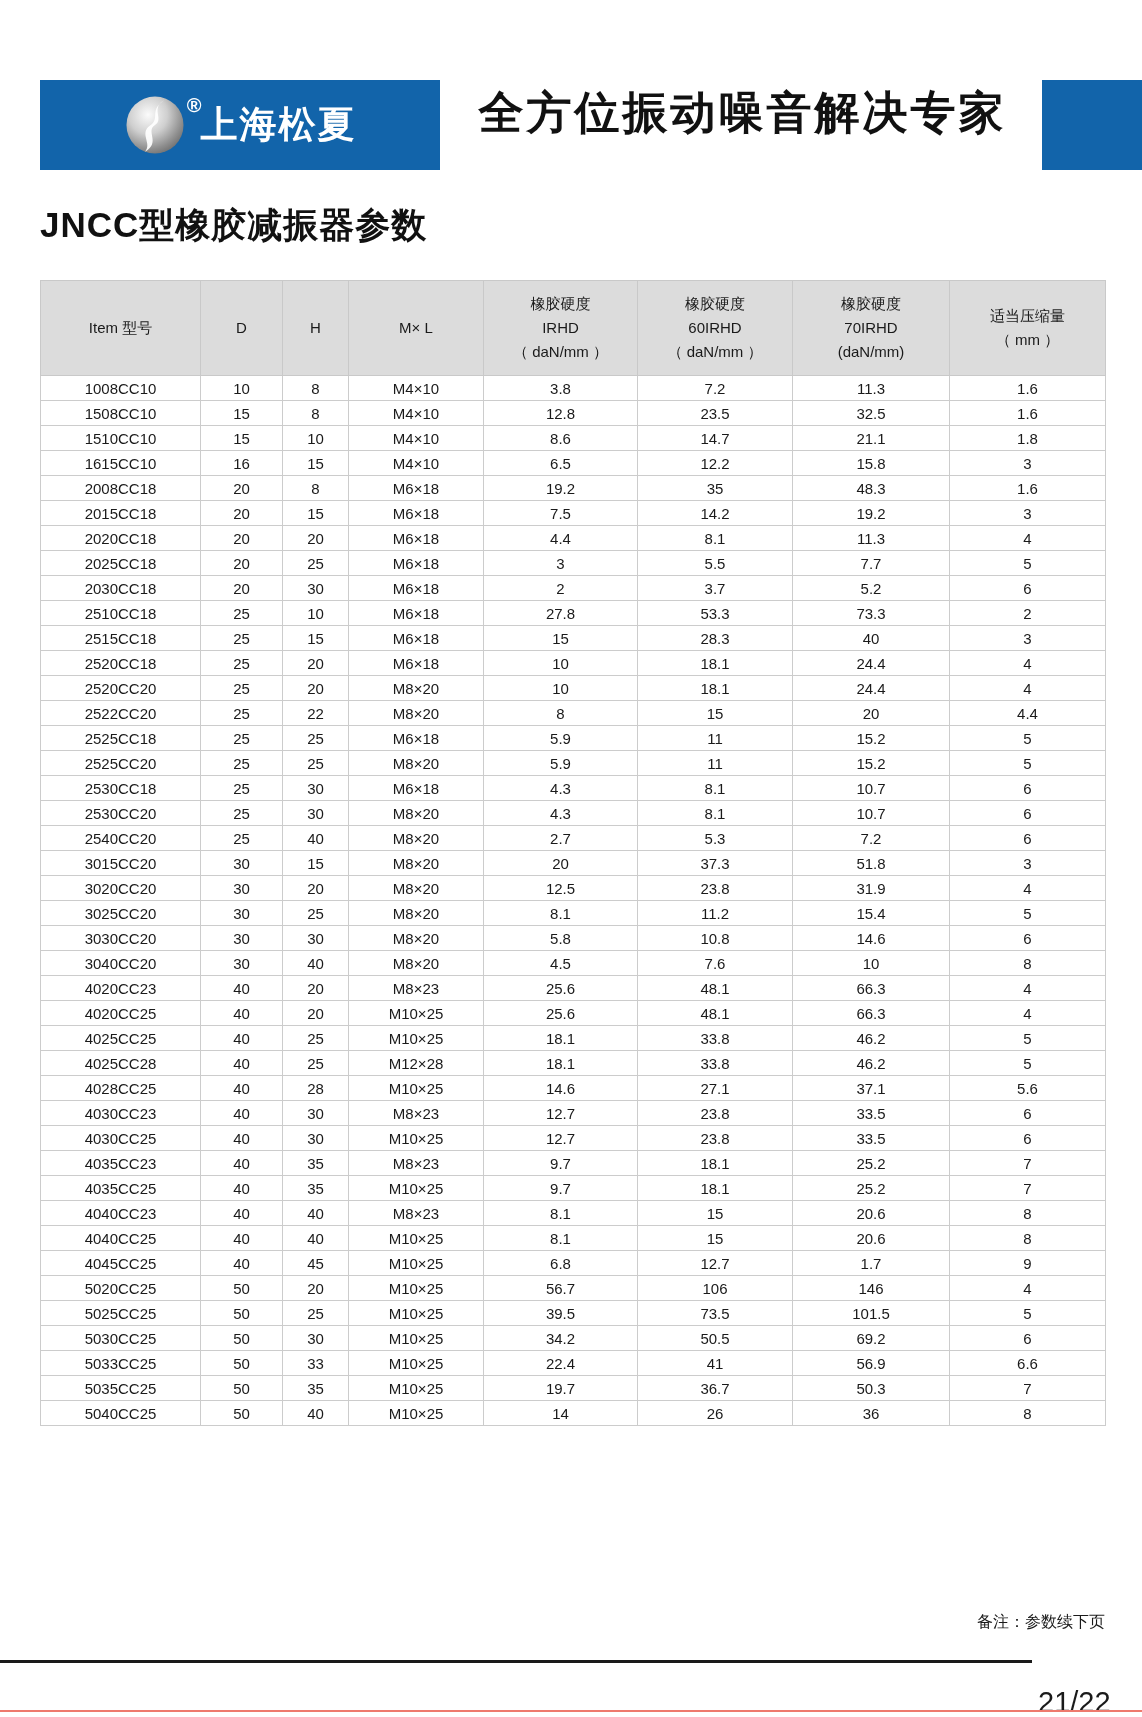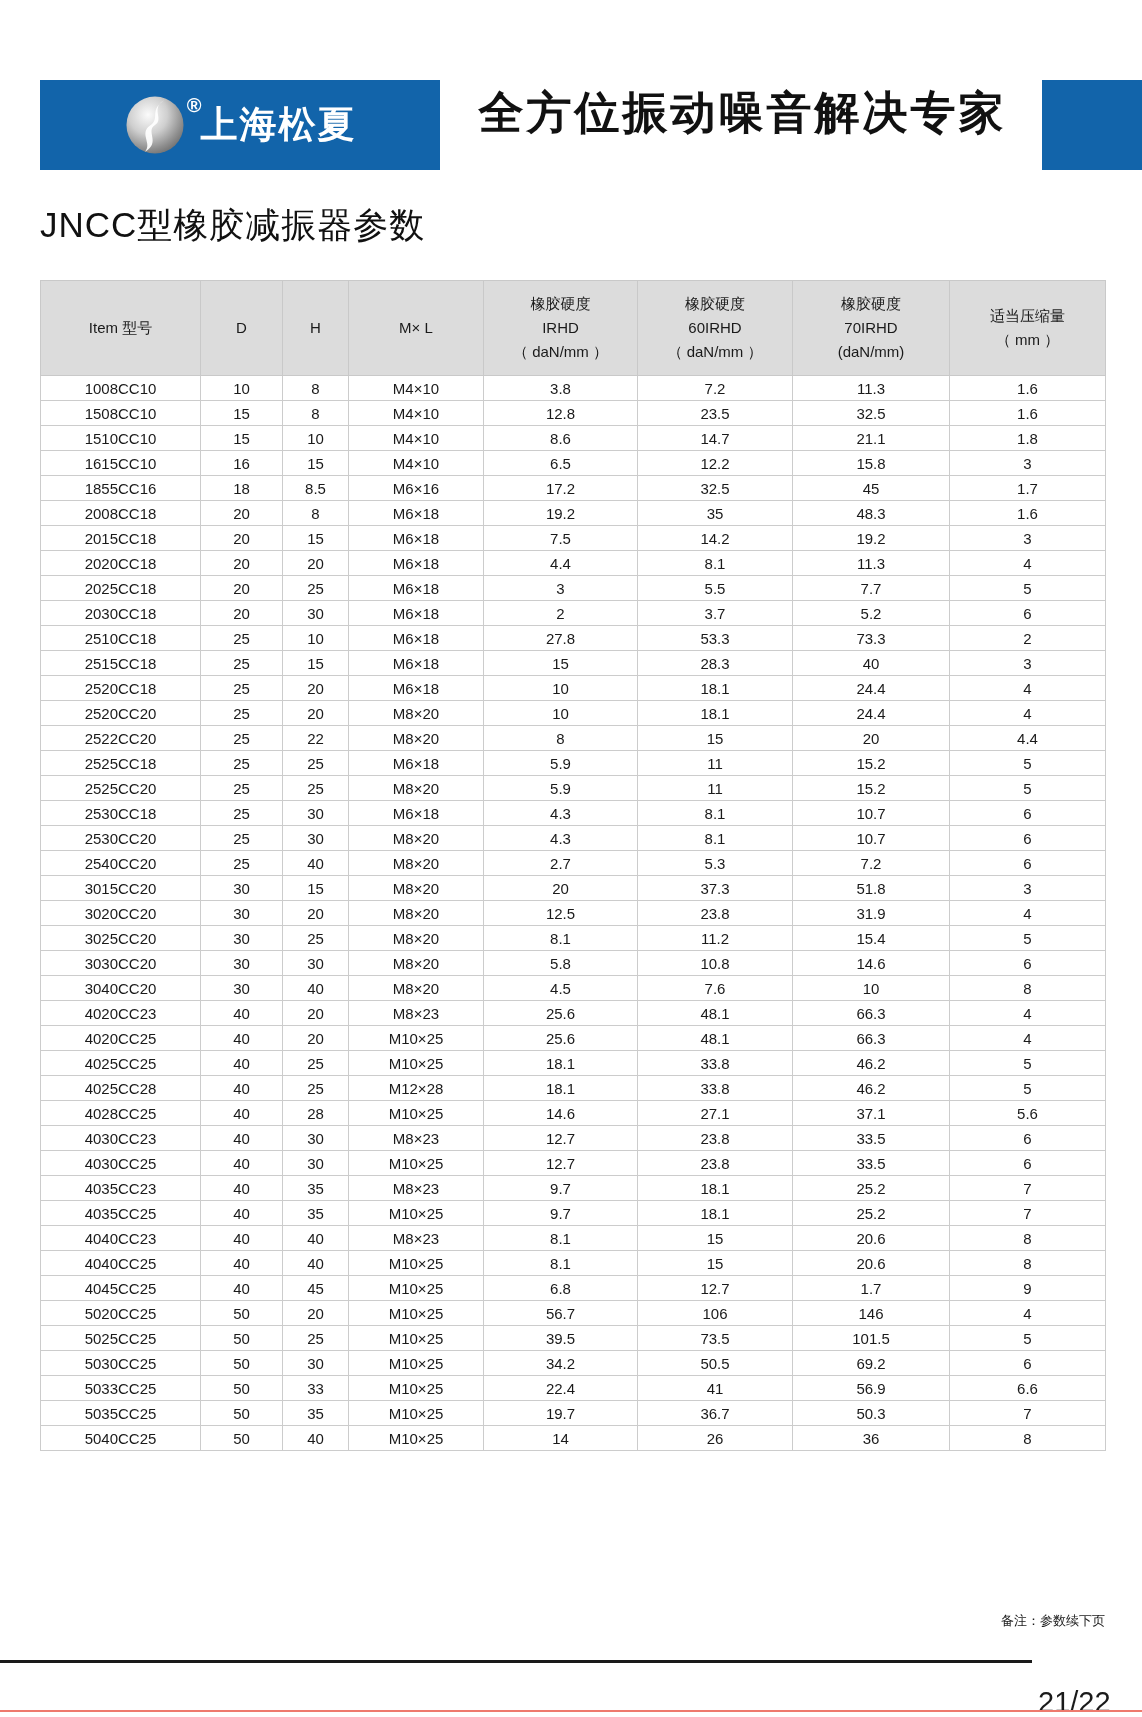--- a/index.html
+++ b/index.html
@@ -58,21 +58,21 @@
     left: 1042px; top: 80px;
     width: 100px; height: 90px;
     background: #1264aa;
   }
 
   
   .section-title {
     position: absolute;
     left: 40px; top: 202px;
     font-size: 35px;
-    font-weight: 400;
+    font-weight: 700;
     color: #111111;
     letter-spacing: 1px;
   }
 
   
   .table-wrap {
     position: absolute;
     left: 40px; top: 280px;
     width: 1065px;
   }
@@ -113,21 +113,21 @@
     white-space: nowrap;
     overflow: hidden;
   }
 
   
   .note {
     position: absolute;
     left: 40px; top: 1612px;
     width: 1065px;
     text-align: right;
-    font-size: 13px;
+    font-size: 16px;
     color: #1a1a1a;
   }
   .footer-rule {
     position: absolute;
     left: 0; top: 1660px;
     width: 1032px; height: 3px;
     background: #1a1a1a;
   }
   .page-number {
     position: absolute;
@@ -256,30 +256,20 @@
             <td>1615CC10</td>
             <td>16</td>
             <td>15</td>
             <td>M4×10</td>
             <td>6.5</td>
             <td>12.2</td>
             <td>15.8</td>
             <td>3</td>
           </tr>
           <tr>
-            <td>1855CC16</td>
-            <td>18</td>
-            <td>8.5</td>
-            <td>M6×16</td>
-            <td>17.2</td>
-            <td>32.5</td>
-            <td>45</td>
-            <td>1.7</td>
-          </tr>
-          <tr>
             <td>2008CC18</td>
             <td>20</td>
             <td>8</td>
             <td>M6×18</td>
             <td>19.2</td>
             <td>35</td>
             <td>48.3</td>
             <td>1.6</td>
           </tr>
           <tr>

